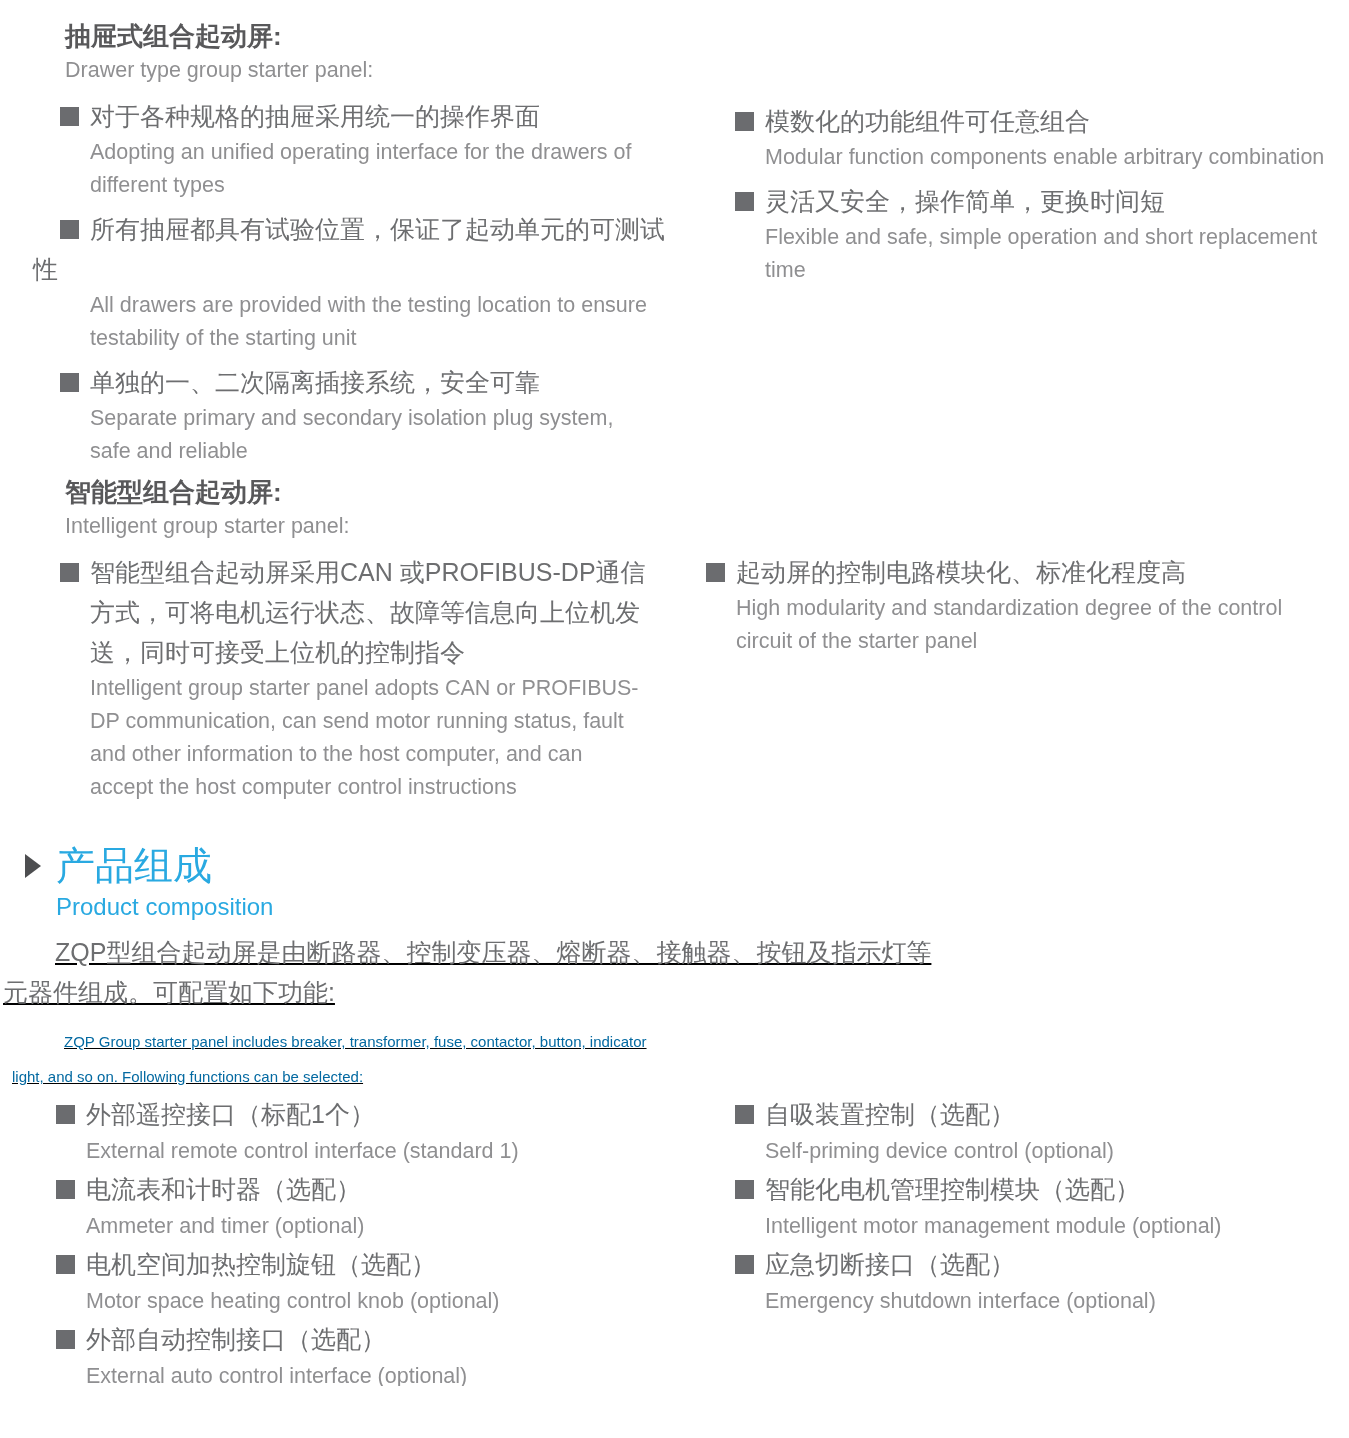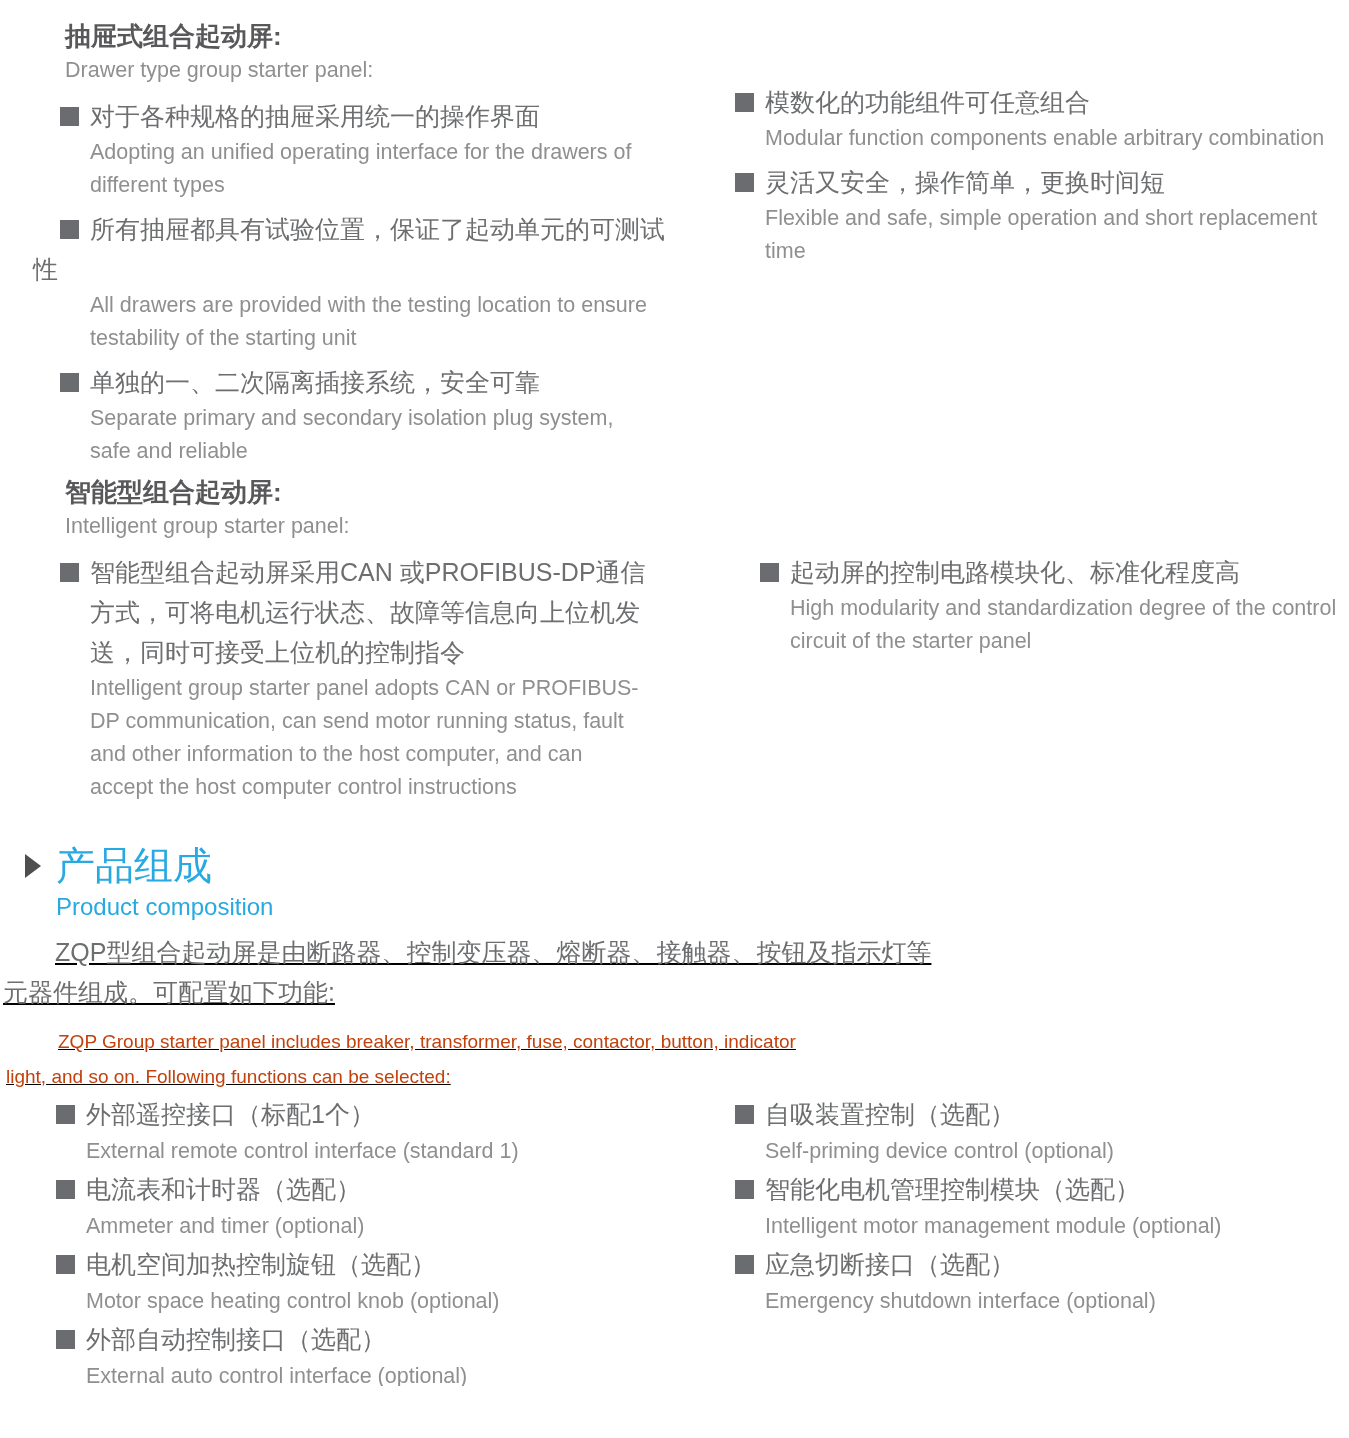--- a/index.html
+++ b/index.html
@@ -49,29 +49,29 @@
   }
   .blue-title { font-size:39px; color:#29a9e1; line-height:46px;text-align:center; }
   .blue-sub   { font-size:24px; color:#29a9e1; line-height:30px; margin-left:31px; margin-top:3px; }
 
   
   .para-cn {
     margin:0; font-size:25px; line-height:40px; color:#6d6e70;
     text-indent:52px; white-space:pre-line;
   }
   .para-en {
-    margin:12px 0 0 3px; font-size:19px; line-height:35px; color:#c2410c;
+    margin:12px 0 0 9px; font-size:15px; line-height:35px; color:#0369a1;
     text-indent:52px; white-space:pre-line;
   }
 
   
   .sec1-left  { left:60px;  top:18px;   width:600px; }
-  .sec1-right { left:735px; top:82px;   width:590px; }
+  .sec1-right { left:735px; top:101px;   width:590px; }
   .sec2-left  { left:60px;  top:474px;  width:600px; }
-  .sec2-right { left:760px; top:552px;  width:590px; }
+  .sec2-right { left:706px; top:552px;  width:590px; }
   .sec3-head  { left:25px;  top:843px; }
   .sec3-para  { left:3px;   top:932px;  width:960px;text-decoration:underline; }
   .sec3-left  { left:56px;  top:1094px; width:600px; }
   .sec3-right { left:735px; top:1094px; width:590px; }
 </style>
 </head>
 <body>
 
 <div class="page">
 

